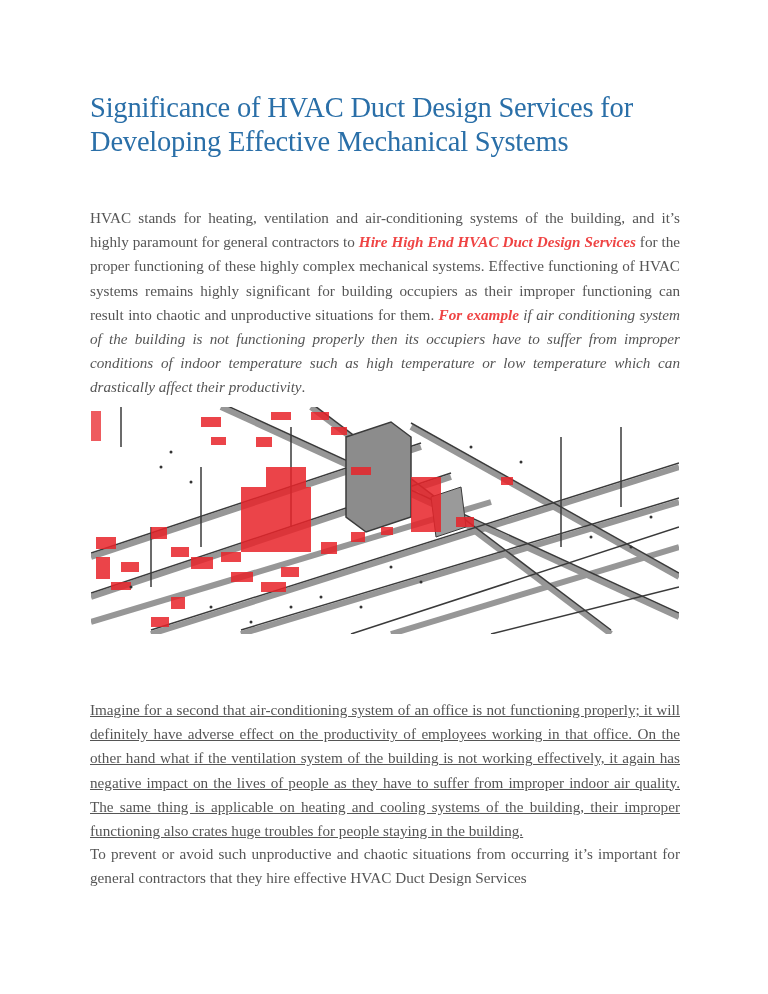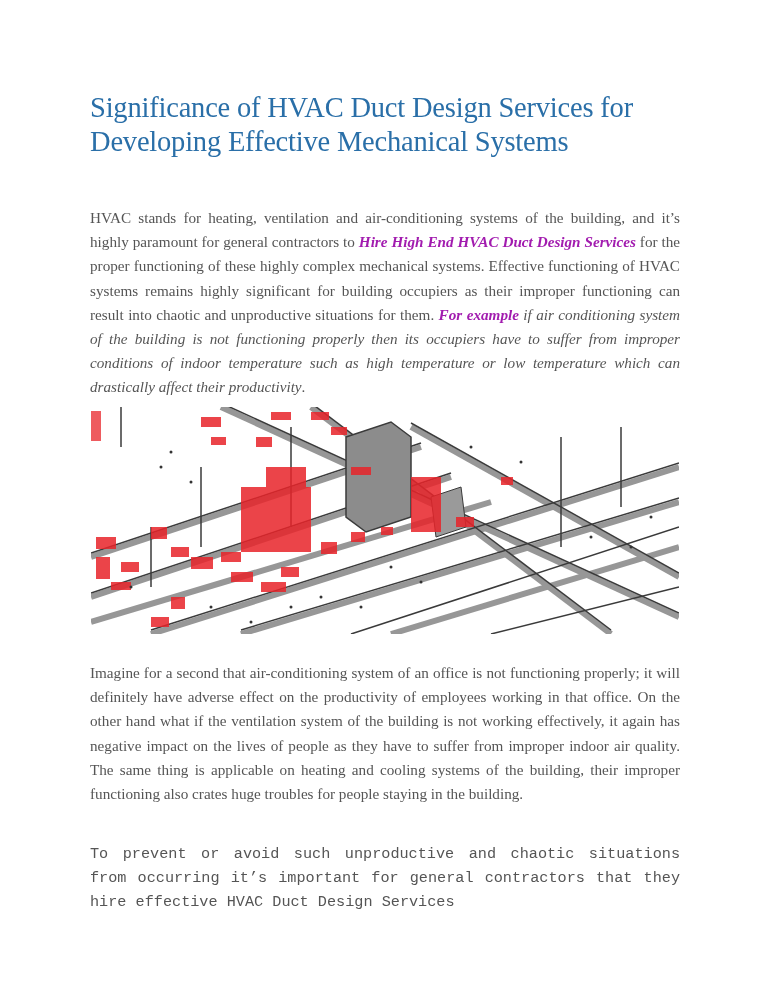--- a/index.html
+++ b/index.html
@@ -36,23 +36,23 @@
       position: absolute;
       left: 90px;
       width: 590px;
       margin: 0;
       font-size: 15.2px;
       line-height: 24.2px;
       color: #555555;
       text-align: justify;
     }
     .p1 { top: 206px; }
-    .p2 { top: 661px; }
-    .p3 { top: 842px; font-family: Liberation Mono, monospace; }
-    .para b.em { font-weight: bold; font-style: italic; color: #a21caf; }
+    .p2 { top: 698px; text-decoration: underline; }
+    .p3 { top: 842px; }
+    .para b.em { font-weight: bold; font-style: italic; color: #ef4444; }
     .para i { }
     .figure {
       position: absolute;
       left: 91px;
       top: 407px;
       width: 588px;
       height: 227px;
       background: #ffffff;
       overflow: hidden;
     }

